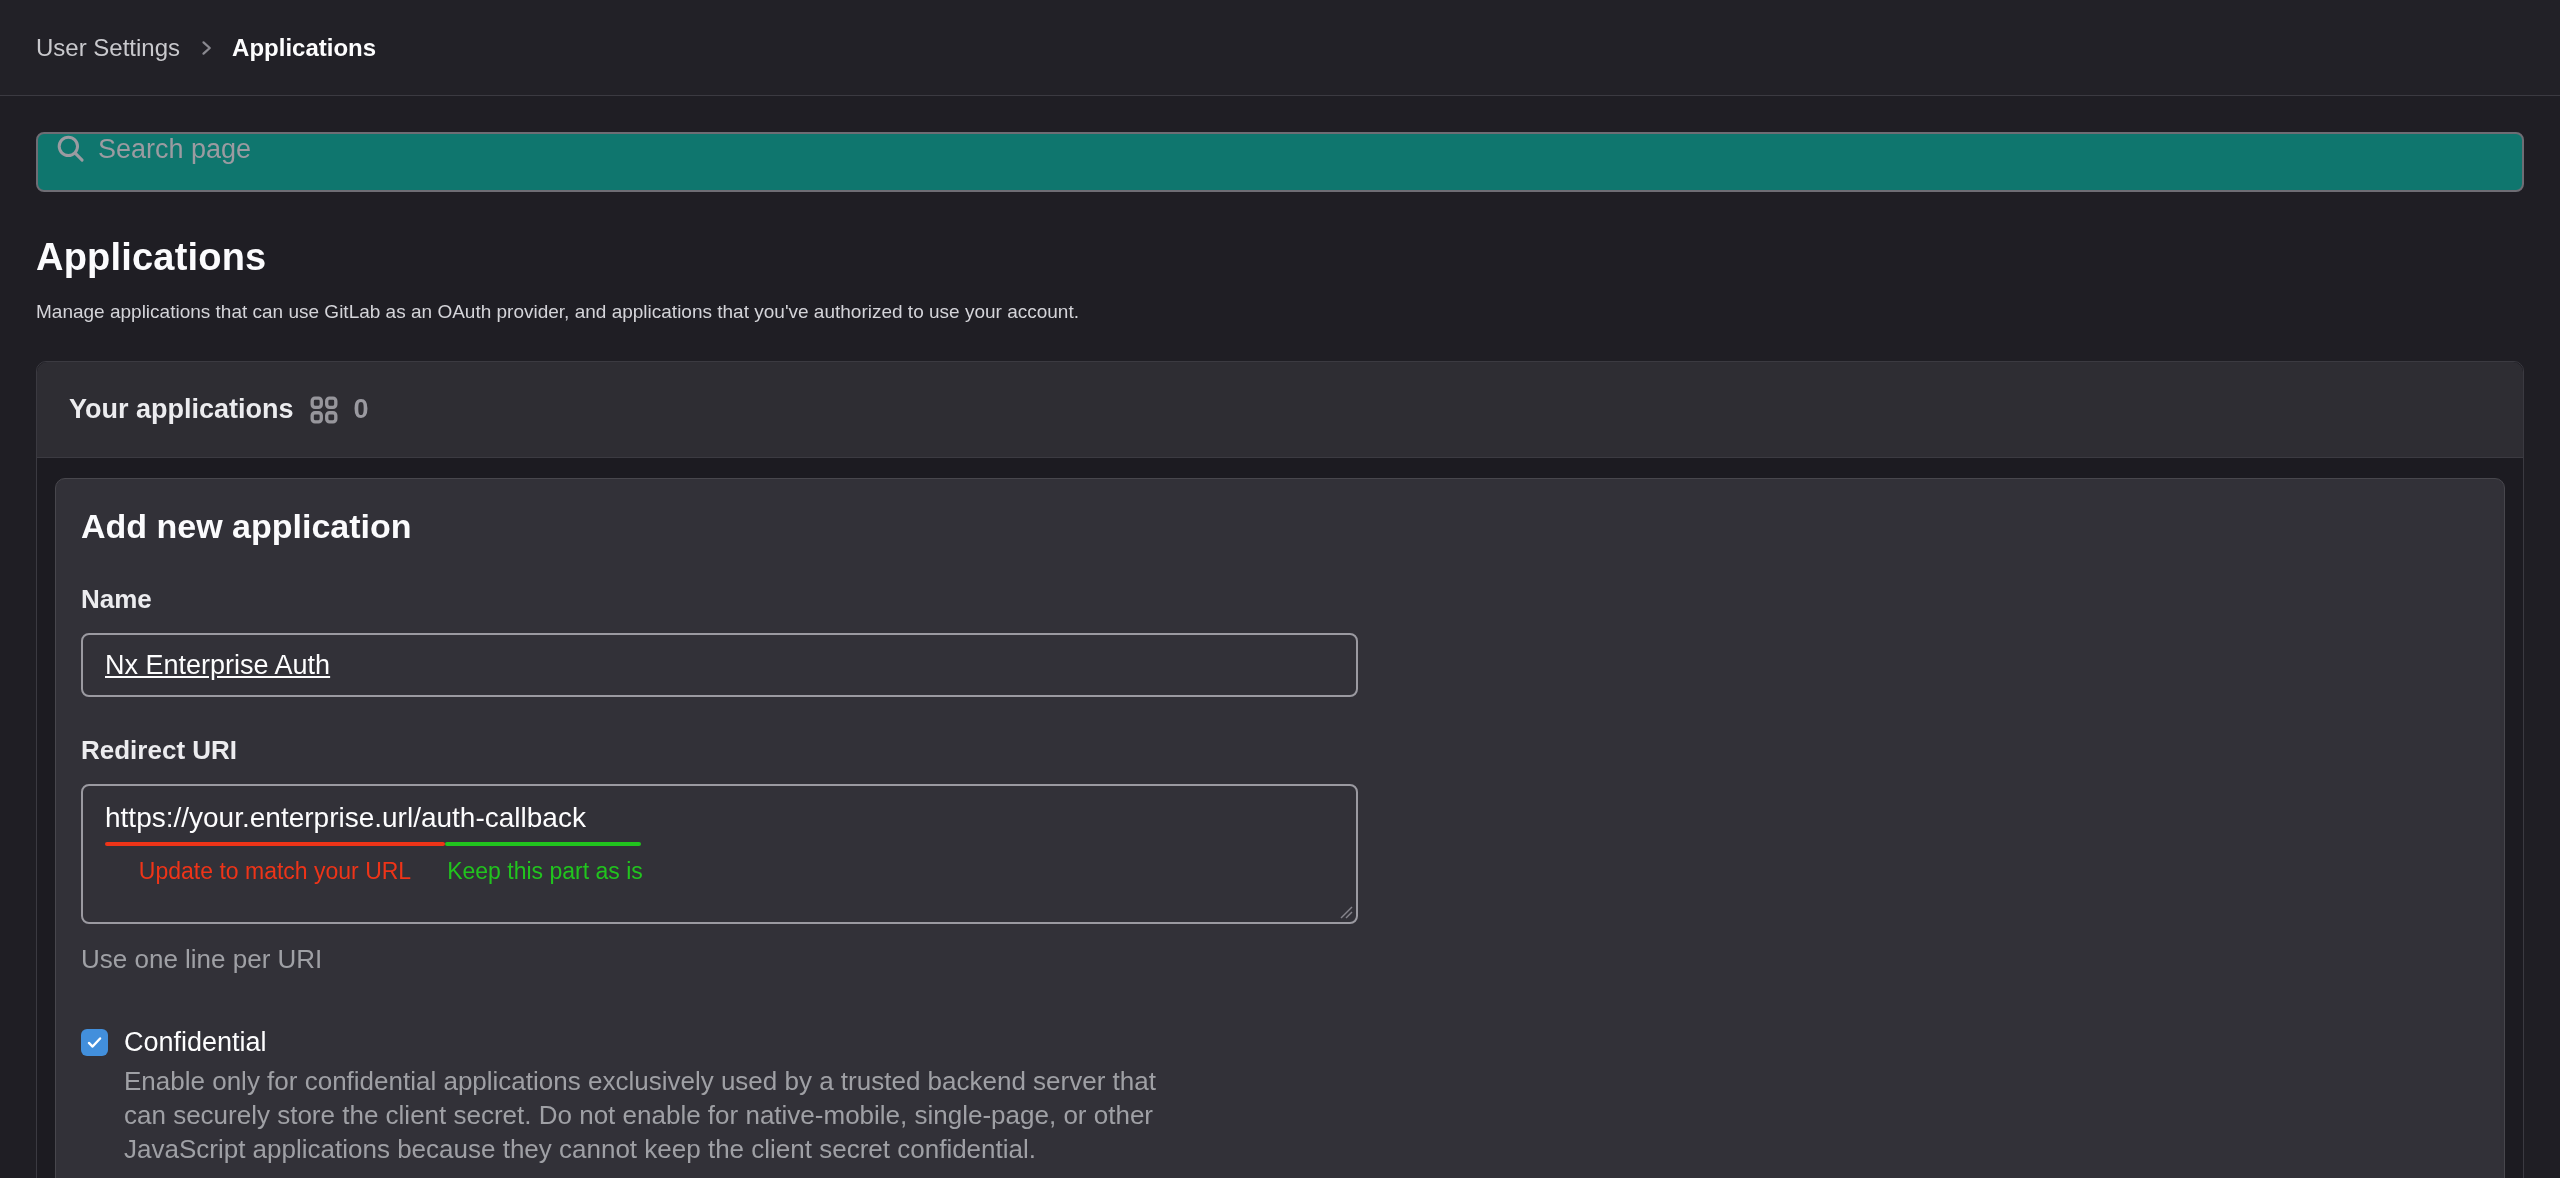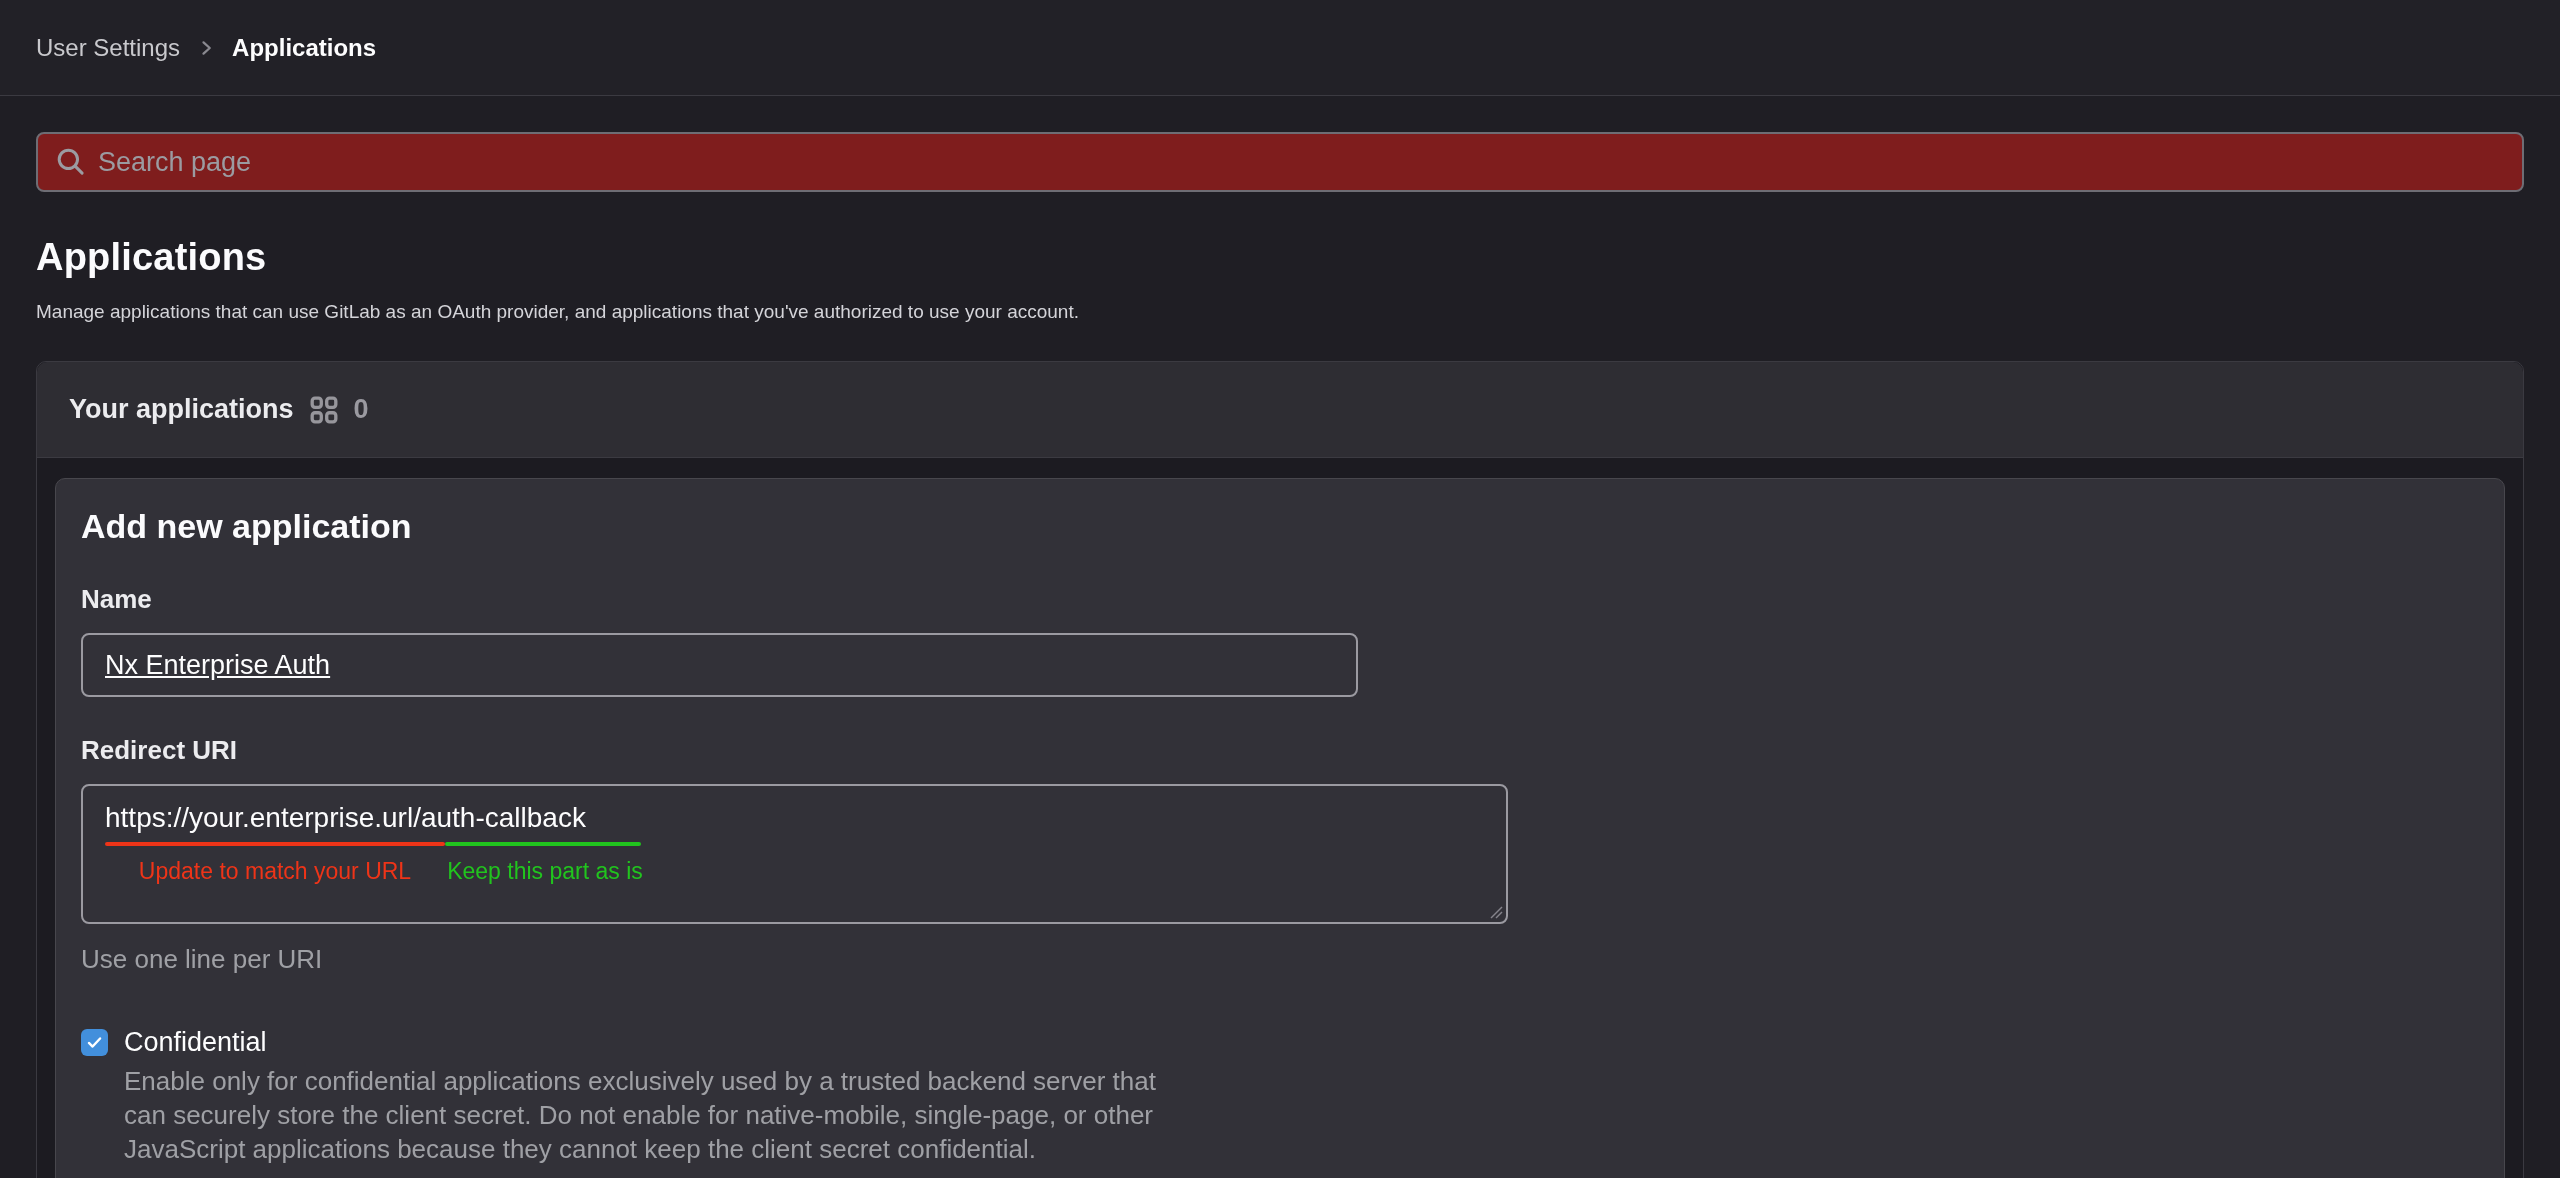--- a/index.html
+++ b/index.html
@@ -38,22 +38,22 @@
   .crumb-link{color:#c9c9cd;cursor:pointer;}
   .crumb-sep{display:flex;align-items:center;color:#8a8990;}
   .crumb-current{color:var(--text_bright);font-weight:700;}
   
   .main{padding:0 36px;}
   .searchbox{
     margin-top:36px;
     height:60px;
     border:2px solid #6e6d74;
     border-radius:8px;
-    background:#7f1d1d;
-    display:flex;align-items:center;
+    background:#0f766e;
+    display:flex;align-items:flex-start;
     padding:0 18px;
     gap:12px;
   }
   .searchbox svg{flex:0 0 auto;}
   .search-input{
     flex:1;background:transparent;border:none;outline:none;
     font-size:27px;color:var(--text_bright);
     font-family:inherit;
   }
   .search-input::placeholder{color:#9b9ba1;opacity:1;}
@@ -103,21 +103,21 @@
     border-radius:8px;
     padding:0 22px;
     font-size:27px;color:var(--text_bright);
     font-family:inherit;
     outline:none;
     text-decoration:underline;
   }
   .textarea{
     position:relative;
     margin-top:18px;
-    width:1427px;height:140px;
+    width:1277px;height:140px;
     border:2px solid var(--input_border);
     border-radius:8px;
     padding:16px 22px 0 22px;
   }
   .url-line{font-size:28px;color:var(--text_bright);white-space:nowrap;}
   .seg-row{display:flex;margin-top:8px;}
   .seg-red{width:340px;height:4px;background:var(--annotation_red);border-radius:2px;}
   .seg-green{width:196px;height:4px;background:var(--annotation_green);border-radius:2px;}
   .ann-row{display:flex;margin-top:12px;font-size:23px;}
   .ann-red{width:340px;text-align:center;color:var(--annotation_red);}

